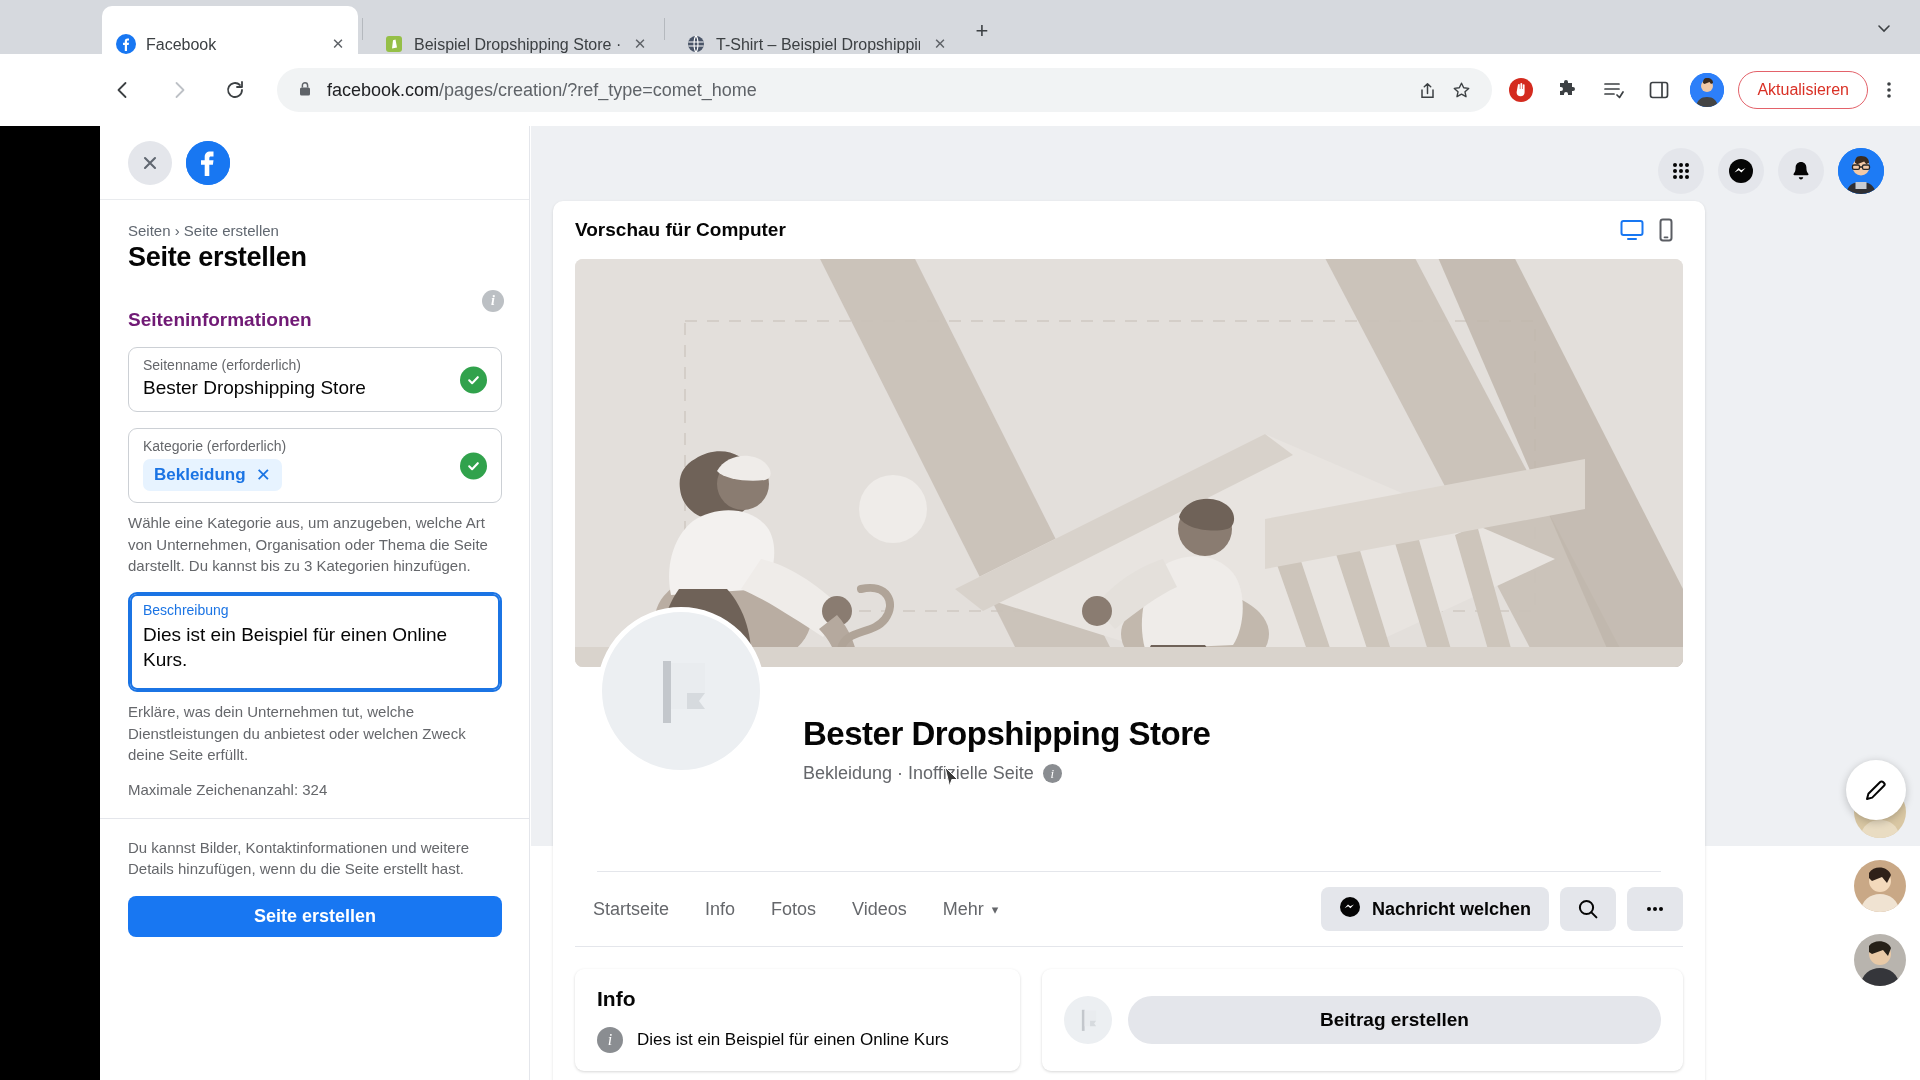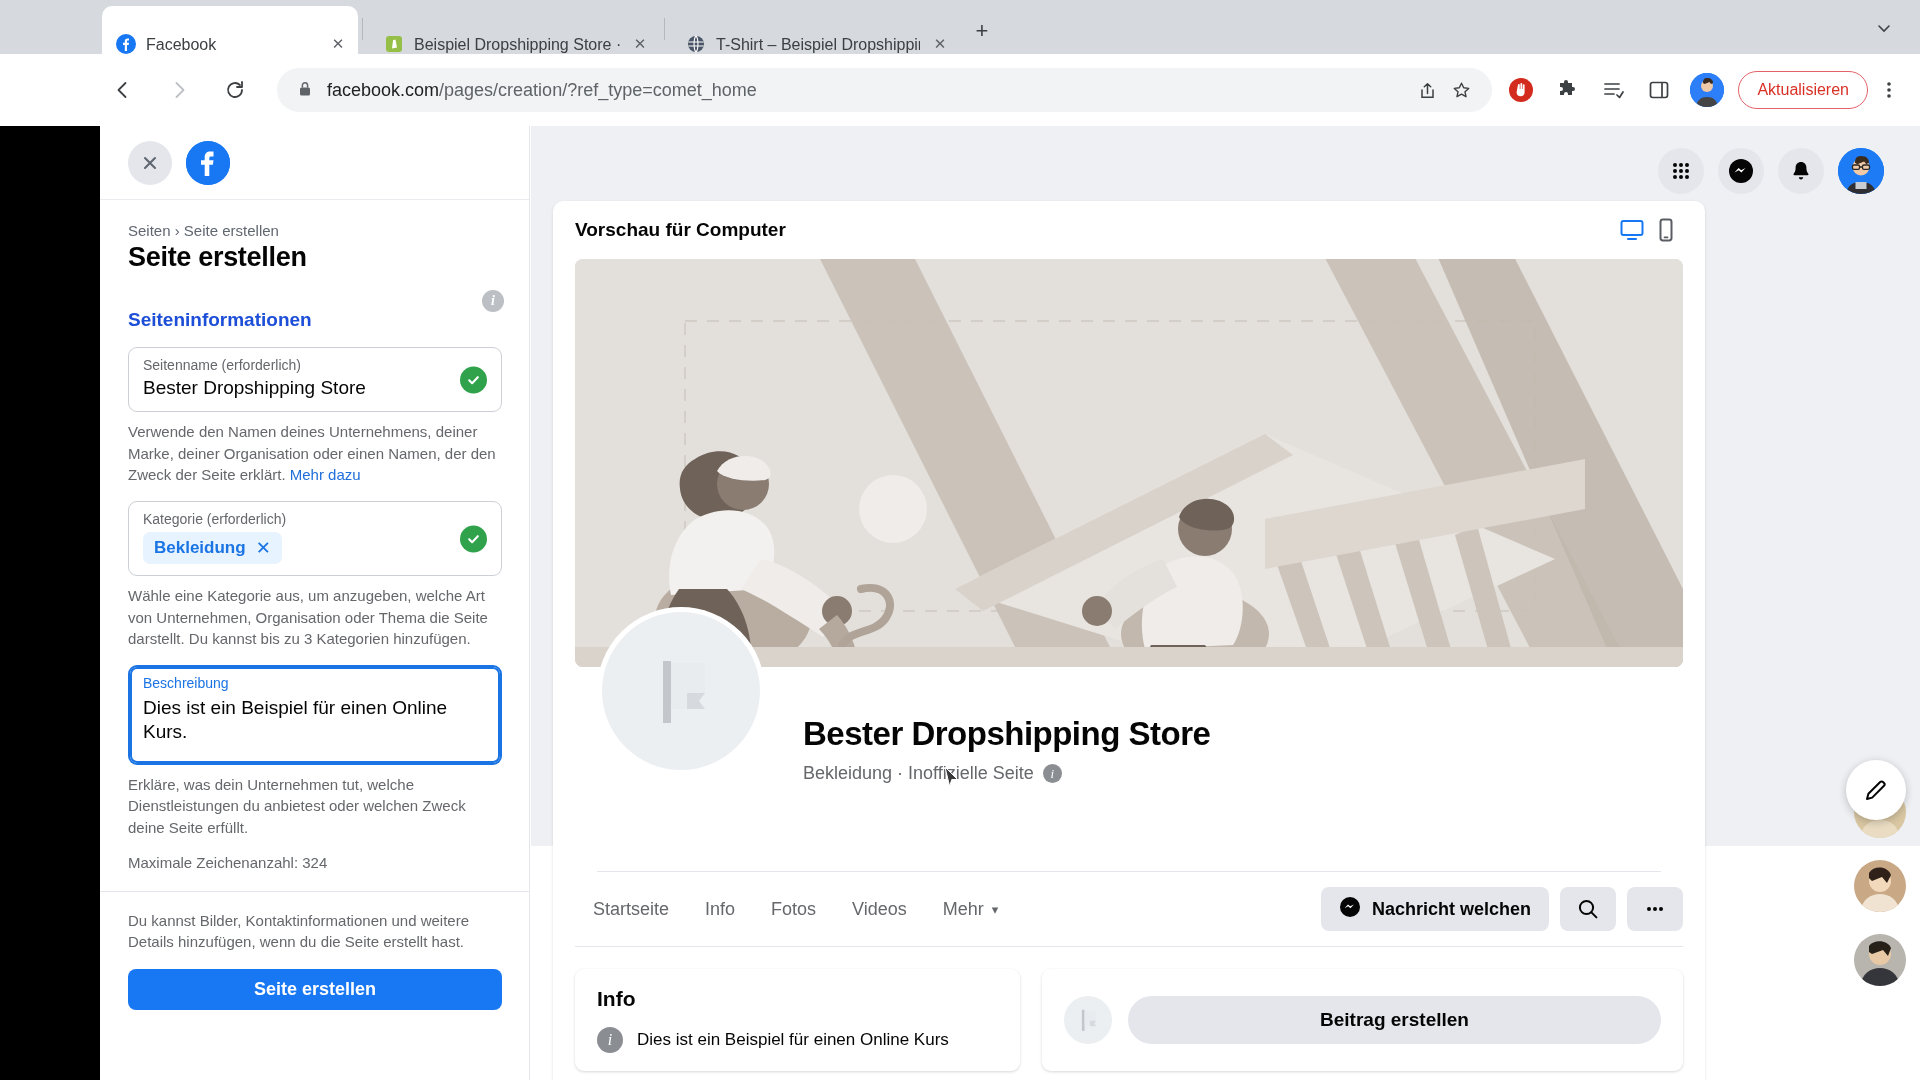--- a/index.html
+++ b/index.html
@@ -111,21 +111,21 @@
   #side-pad { padding: 22px 28px 0 28px; }
 
   #breadcrumb { font-size: 15px; color: #606770; margin-bottom: 3px; }
   #page-title { font-size: 27px; font-weight: bold; color: #050505; letter-spacing: -0.3px; }
   #info-circle {
     position: absolute; right: 26px; top: 90px; width: 22px; height: 22px;
     border-radius: 50%; background: #bcc0c4; color: #fff; font-size: 14px;
     font-weight: bold; display: flex; align-items: center; justify-content: center;
     font-style: italic; font-family: "Liberation Serif", serif;
   }
-  #section-title { font-size: 19px; font-weight: bold; color: #1d4ed8; margin-top: 36px; }
+  #section-title { font-size: 19px; font-weight: bold; color: #701a75; margin-top: 36px; }
 
   .field {
     margin-top: 16px; border: 1px solid #ccd0d5; border-radius: 9px;
     padding: 9px 14px 11px 14px; background: #fff; position: relative;
   }
   .field.focused { border: 2px solid #1b74e4; box-shadow: 0 0 0 2px #1b74e4 inset; padding: 8px 13px 10px 13px; }
   .field-label { font-size: 14px; color: #65676b; }
   .field.focused .field-label { color: #1b74e4; }
   .field-value { font-size: 19px; color: #050505; margin-top: 3px; line-height: 1.28; }
   .check {
@@ -407,24 +407,20 @@
           <div id="section-title">Seiteninformationen</div>
 
           <div class="field">
             <div class="field-label">Seitenname (erforderlich)</div>
             <div class="field-value">Bester Dropshipping Store</div>
             <div class="check">
               <svg width="15" height="15" viewBox="0 0 15 15">
                   <path d="M3.2 7.8l2.9 2.9 5.7-6" stroke="#fff" stroke-width="2.1" fill="none" stroke-linecap="round" stroke-linejoin="round"></path>
                 </svg>
             </div>
-          </div>
-          <div class="helper">
-            <span>Verwende den Namen deines Unternehmens, deiner Marke, deiner Organisation oder einen Namen, der den Zweck der Seite erklärt.</span>
-            <a href="#">Mehr dazu</a>
           </div>
 
           <div class="field">
             <div class="field-label">Kategorie (erforderlich)</div>
             <div class="chip">
               <span>Bekleidung</span>
               <span class="chipx">✕</span>
             </div>
             <div class="check">
               <svg width="15" height="15" viewBox="0 0 15 15">

